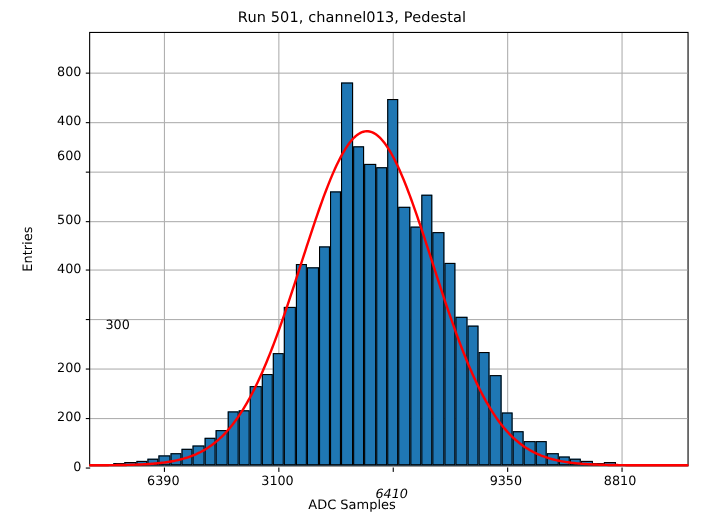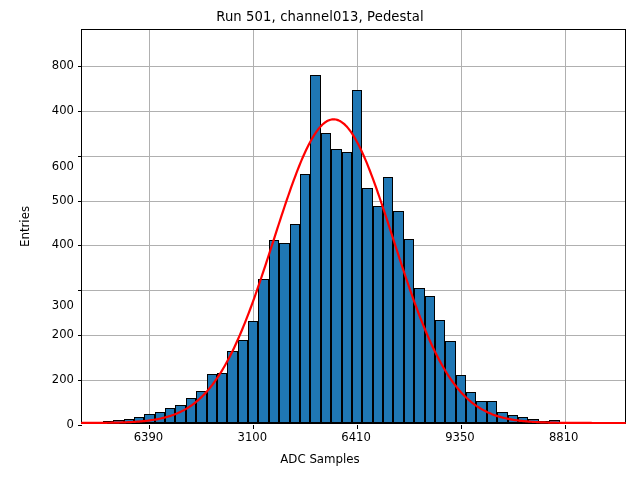--- a/index.html
+++ b/index.html
@@ -147,31 +147,31 @@
         <div class="xtick" style="left: 275.095px; top: 395px;"></div>
         <div class="xtick" style="left: 378.905px; top: 395px;"></div>
         <div class="xtick" style="left: 482.714px; top: 395px;"></div>
       </div>
   </div>
 
   <div id="ylabels-layer">
       <div class="ylabel" style="top: 424px;">0</div>
       <div class="ylabel" style="top: 379.114px;">200</div>
       <div class="ylabel" style="top: 334.227px;">200</div>
-      <div class="ylabel" style="top: 305px;">300</div>
+      <div class="ylabel" style="top: 295px; padding-left: 44px;">300</div>
       <div class="ylabel" style="top: 244.455px;">400</div>
       <div class="ylabel" style="top: 199.568px;">500</div>
-      <div class="ylabel" style="top: 166px;">600</div>
+      <div class="ylabel" style="top: 141px;">600</div>
       <div class="ylabel" style="top: 109.795px;">400</div>
       <div class="ylabel" style="top: 64.9091px;">800</div>
     </div>
   <div id="xlabels-layer">
       <div class="xlabel" style="left: 148.476px; top: 430px;">6390</div>
       <div class="xlabel" style="left: 252.286px; top: 430px;">3100</div>
-      <div class="xlabel" style="left: 356.095px; top: 430px;">6410</div>
+      <div class="xlabel" style="left: 356.095px; top: 442px; font-style: italic;">6410</div>
       <div class="xlabel" style="left: 459.905px; top: 430px;">9350</div>
       <div class="xlabel" style="left: 563.714px; top: 430px;">8810</div>
     </div>
 
   <div id="axis-title-x">ADC Samples</div>
   <div id="axis-title-y">Entries</div>
 
 
 </div>
 

